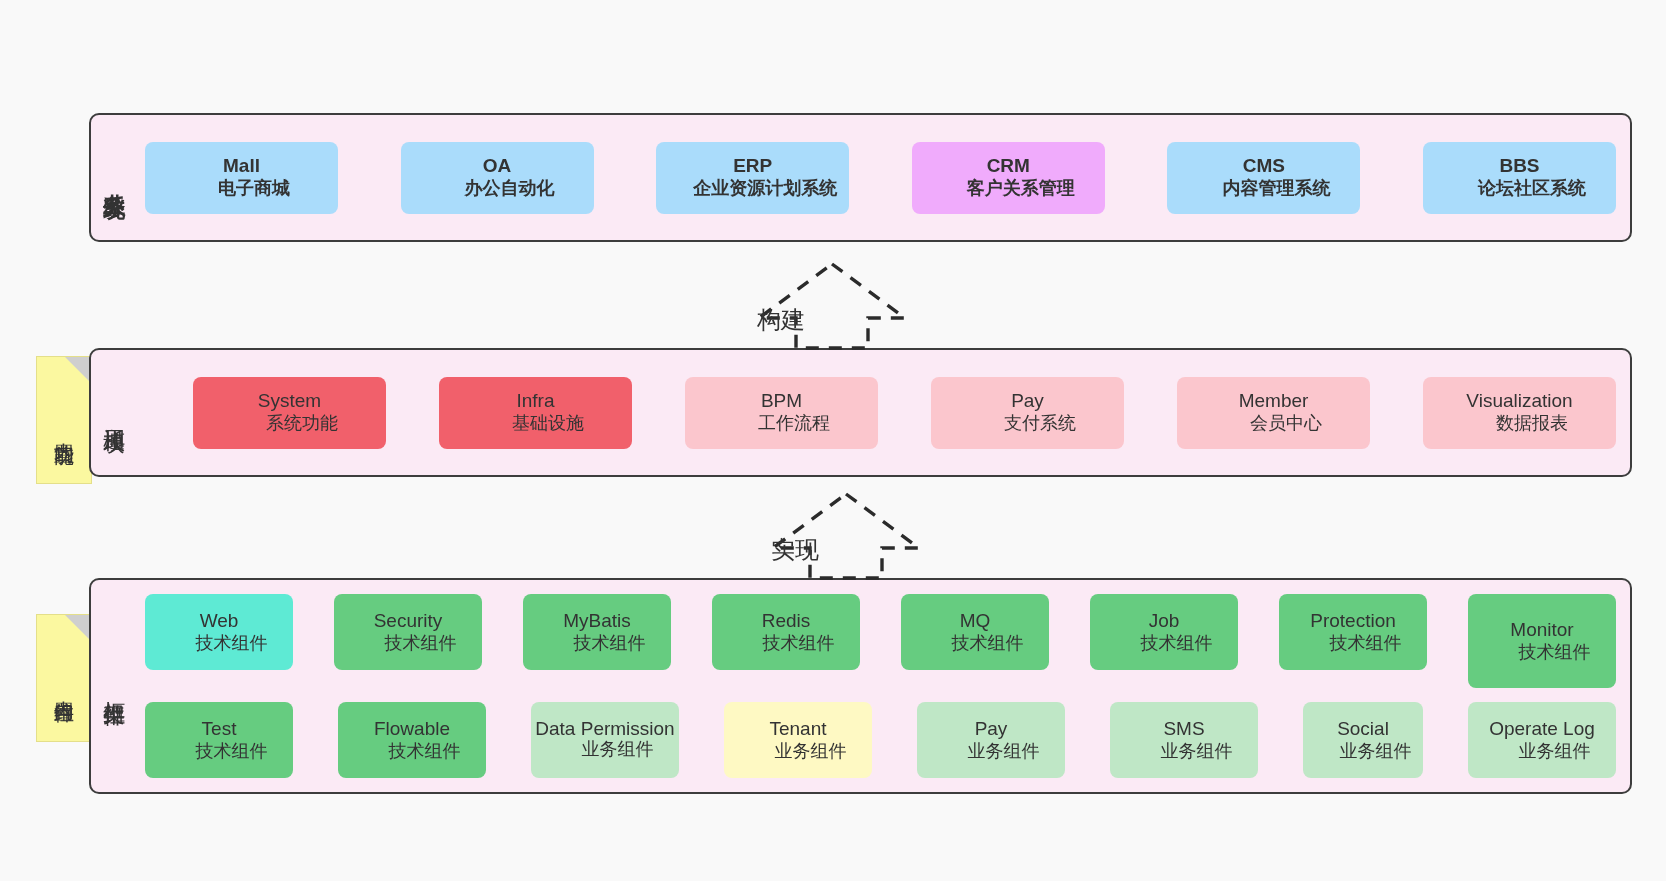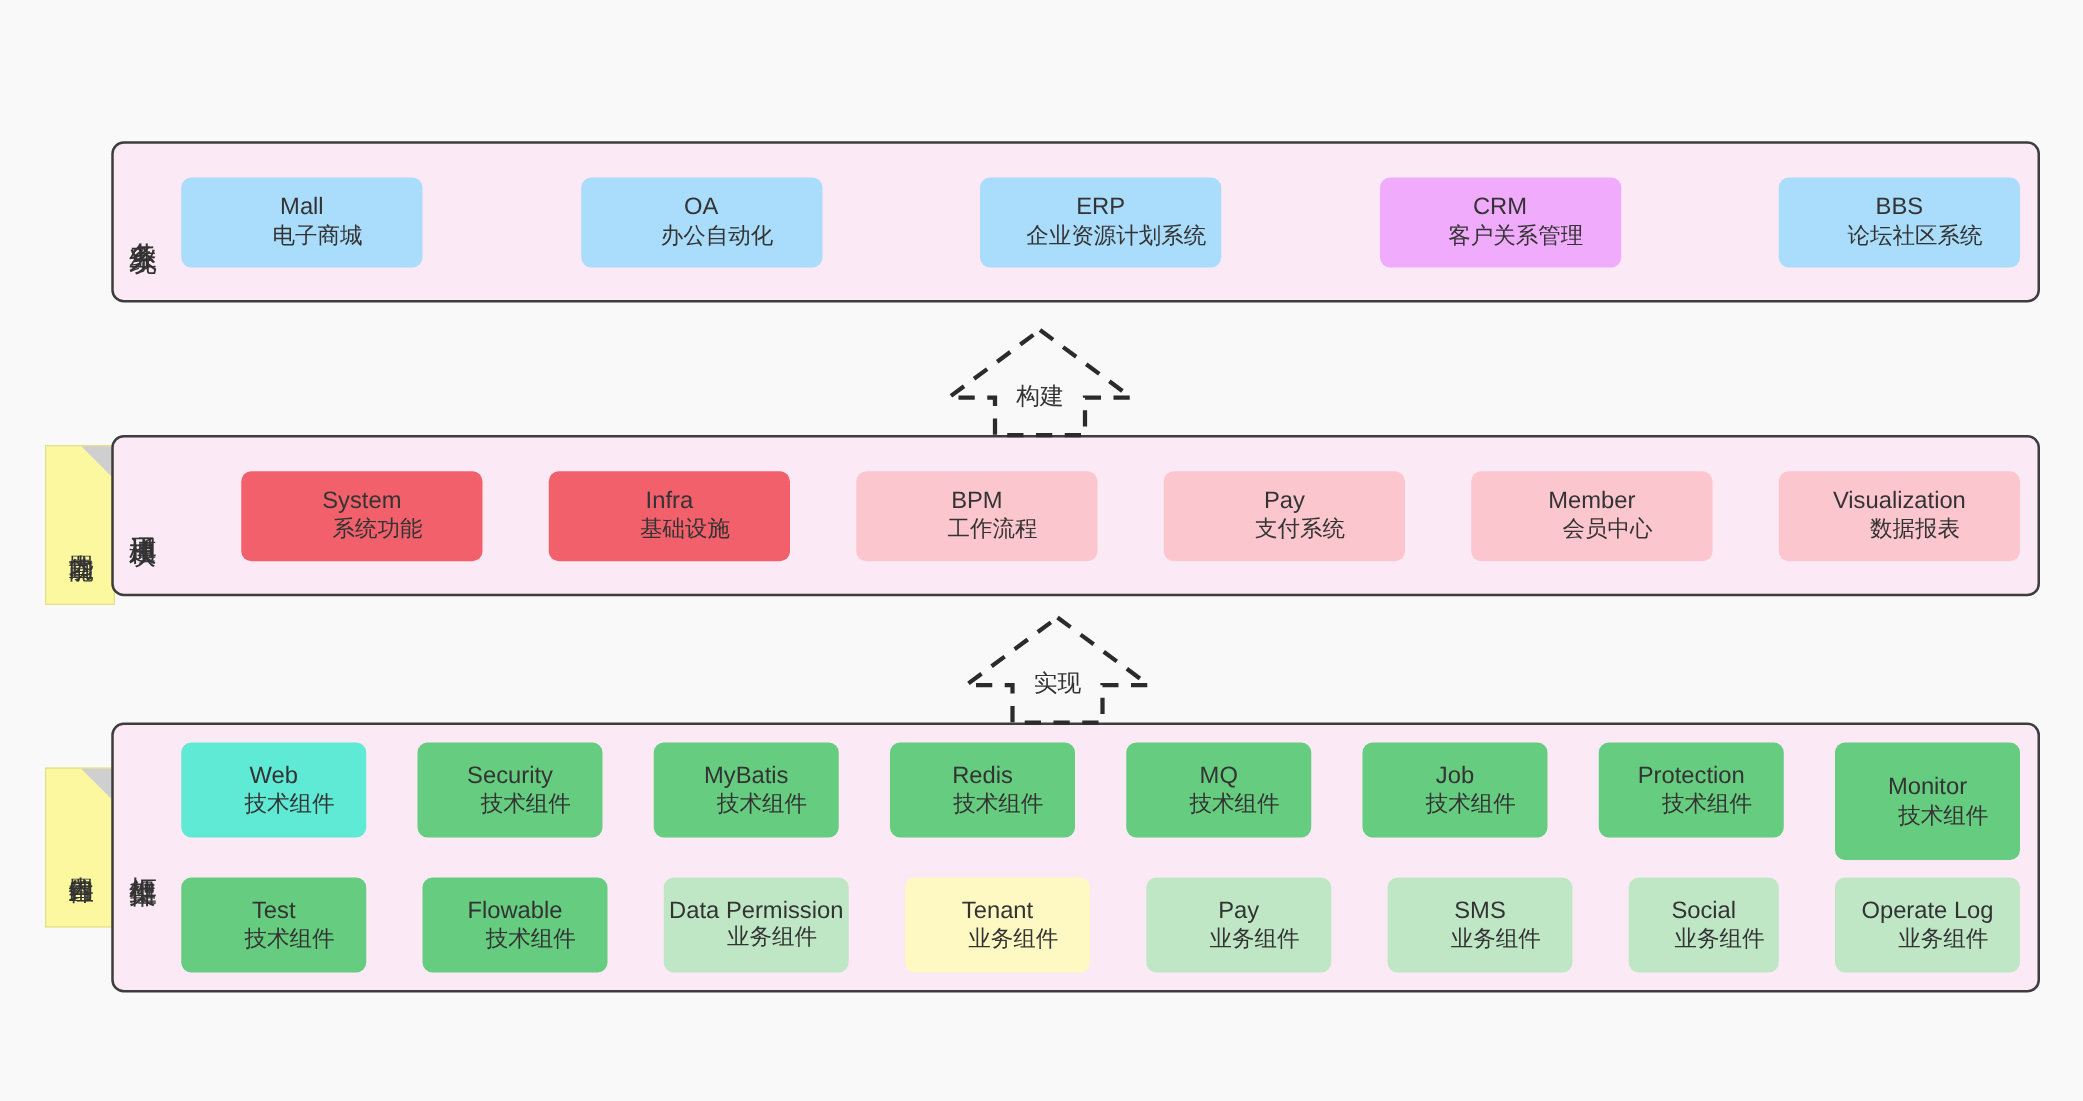--- a/index.html
+++ b/index.html
@@ -106,51 +106,54 @@
 
   
   .arrow-wrap {
     position: absolute;
     z-index: 3;
   }
   .arrow-wrap svg { display: block; overflow: visible; }
   .arrow-label {
     position: absolute;
     left: 0; right: 0;
-    text-align: center;
-    font-size: 19px;
+    font-size: 24px;
     color: #333;
     white-space: nowrap;
   }
 </style>
 </head>
 <body>
 
 <div class="canvas">
 
-  <div class="band" id="band-business" style="left:89px; top:113px; width:1543px; height:129px;">
+  <div class="band" id="band-business" style="left:89px; top:113px; width:1543px; height:129px;font-weight:bold;">
     <div class="band-title">业务系统</div>
     <div class="band-body">
       <div class="row">
 
         <div class="cell" style="width:193px;height:72px;background:#aadcfb;">
           <span class="en">Mall</span>
           <span class="cn">电子商城</span>
         </div>
         <div class="cell" style="width:193px;height:72px;background:#aadcfb;">
           <span class="en">OA</span>
           <span class="cn">办公自动化</span>
         </div>
         <div class="cell" style="width:193px;height:72px;background:#aadcfb;">
           <span class="en">ERP</span>
           <span class="cn">企业资源计划系统</span>
         </div>
         <div class="cell" style="width:193px;height:72px;background:#f0abfc;">
           <span class="en">CRM</span>
           <span class="cn">客户关系管理</span>
+        </div>
+        <div class="cell" style="width:193px;height:72px;background:#aadcfb;">
+          <span class="en">CMS</span>
+          <span class="cn">内容管理系统</span>
         </div>
         <div class="cell" style="width:193px;height:72px;background:#aadcfb;">
           <span class="en">BBS</span>
           <span class="cn">论坛社区系统</span>
         </div>
 
       </div>
     </div>
   </div>
 

